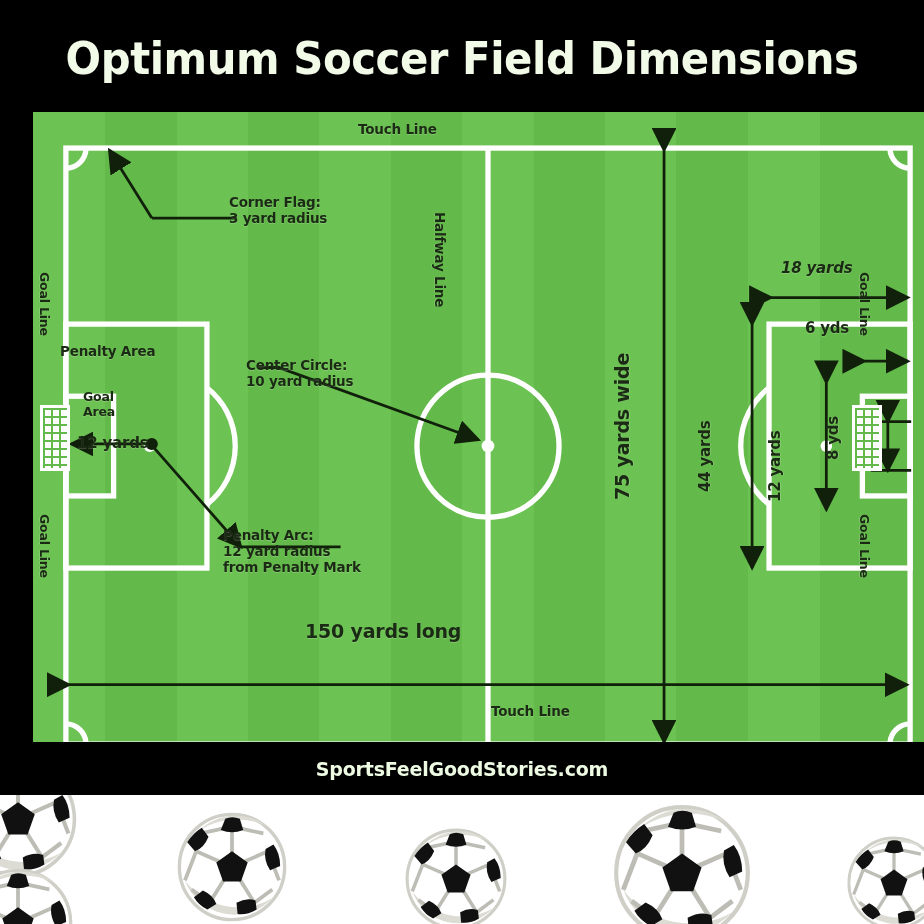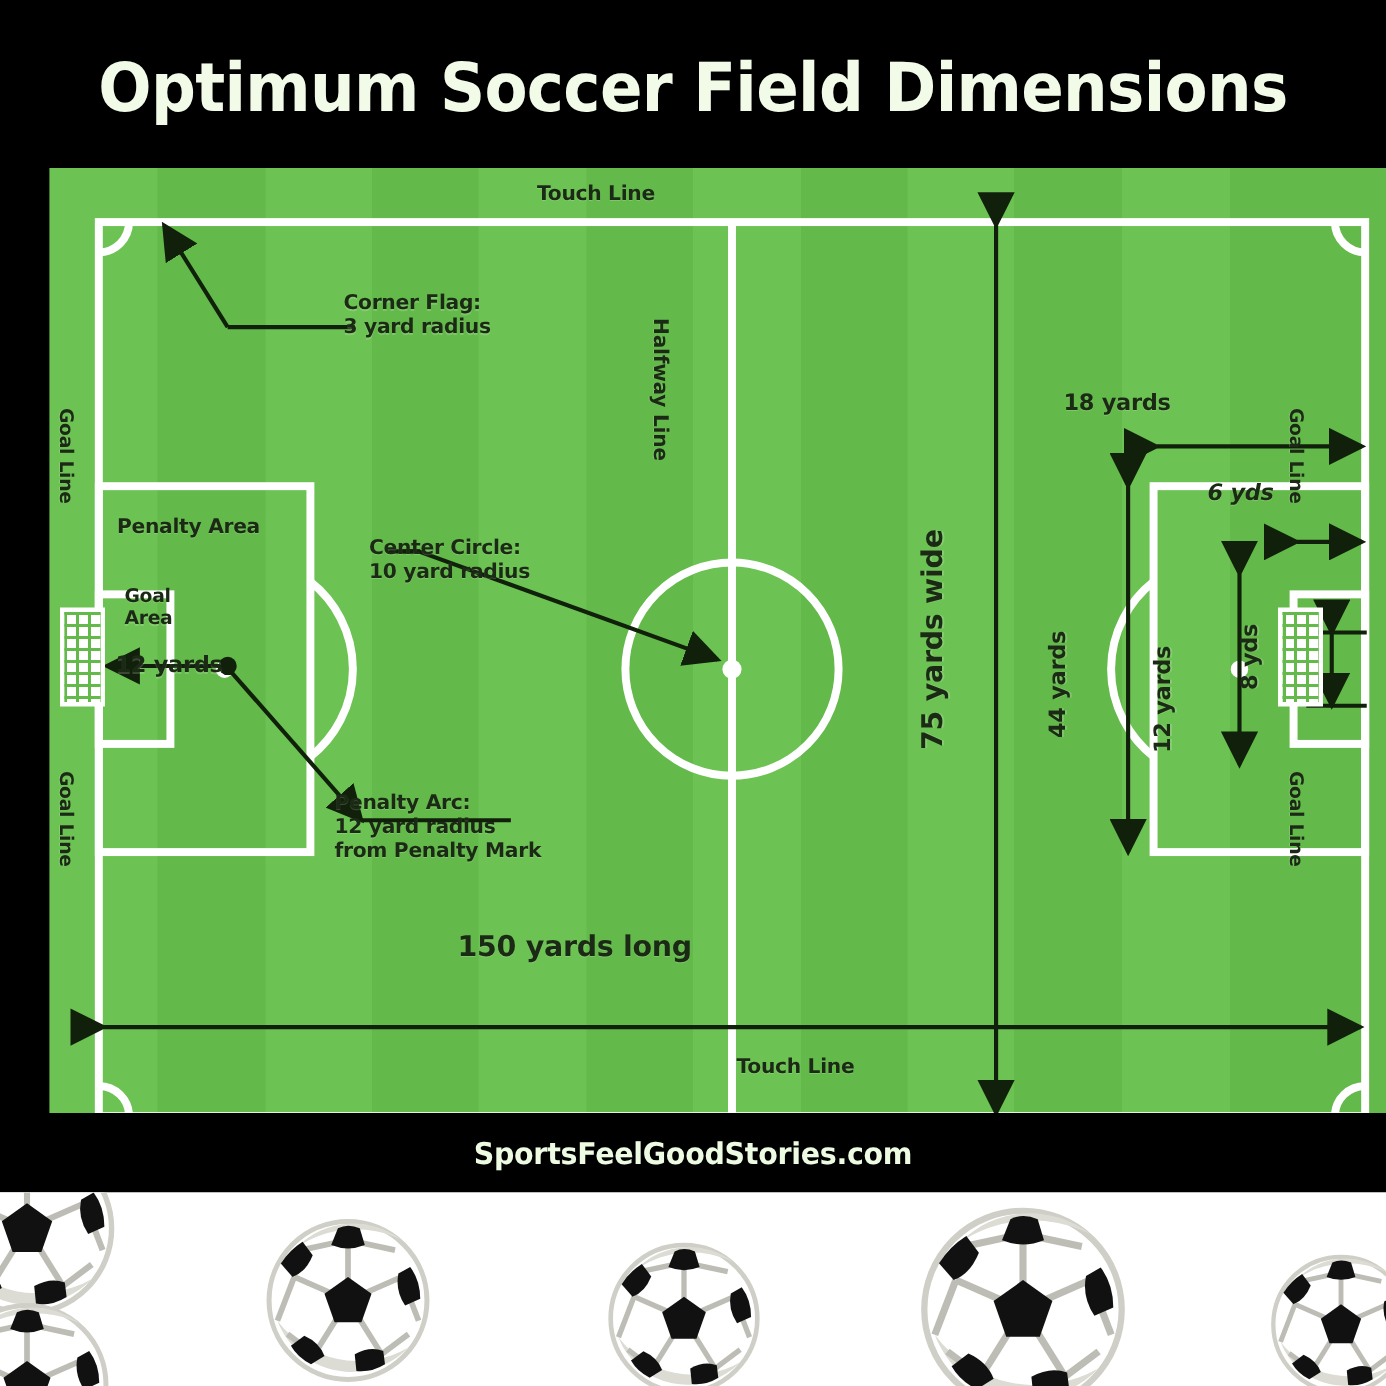--- a/index.html
+++ b/index.html
@@ -193,40 +193,40 @@
       <div class="lbl rot-cw" style="left:414px; top:100px;">Halfway Line</div>
 
       <div class="lbl small rot-cw" style="left:18px; top:160px;">Goal Line</div>
 
       <div class="lbl small rot-cw" style="left:18px; top:402px;">Goal Line</div>
 
       <div class="lbl small rot-cw" style="left:838px; top:160px;">Goal Line</div>
 
       <div class="lbl small rot-cw" style="left:838px; top:402px;">Goal Line</div>
 
-      <div class="lbl" style="left:45px; top:232px;">Penalty Area</div>
+      <div class="lbl" style="left:27px; top:232px;">Penalty Area</div>
 
       <div class="lbl small" style="left:50px; top:278px;">Goal
 Area</div>
 
       <div class="lbl" style="left:196px; top:83px;">Corner Flag:
 3 yard radius</div>
 
       <div class="lbl" style="left:213px; top:246px;">Center Circle:
 10 yard radius</div>
 
       <div class="lbl" style="left:190px; top:416px;">Penalty Arc:
 12 yard radius
 from Penalty Mark</div>
 
       <div class="lbl mid" style="left:44px; top:323px;">12 yards</div>
 
-      <div class="lbl mid" style="left:676px; top:148px;">18 yards</div>
-
-      <div class="lbl mid" style="left:772px; top:208px;font-style:italic;">6 yds</div>
+      <div class="lbl mid" style="left:748px; top:148px;font-style:italic;">18 yards</div>
+
+      <div class="lbl mid" style="left:772px; top:208px;">6 yds</div>
 
       <div class="lbl mid rot-ccw" style="left:664px; top:380px;">44 yards</div>
 
       <div class="lbl mid rot-ccw" style="left:734px; top:390px;">12 yards</div>
 
       <div class="lbl mid rot-ccw" style="left:792px; top:348px;">8 yds</div>
 
       <div class="lbl big" style="left:272px; top:508px;">150 yards long</div>
 
       <div class="lbl big rot-ccw" style="left:578px; top:388px;">75 yards wide</div>

